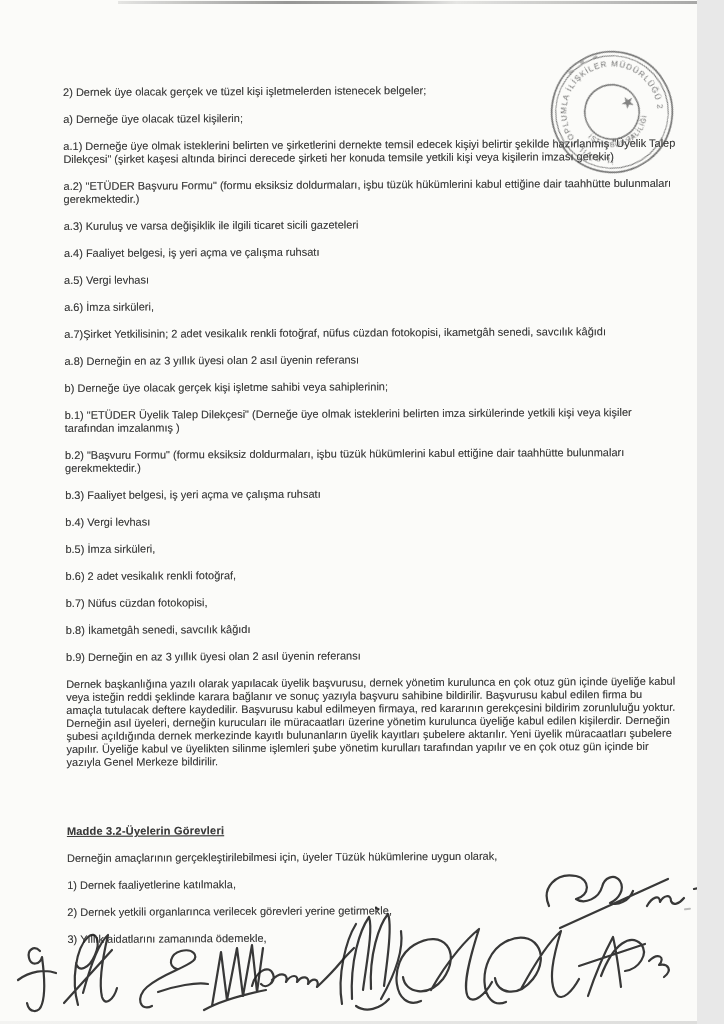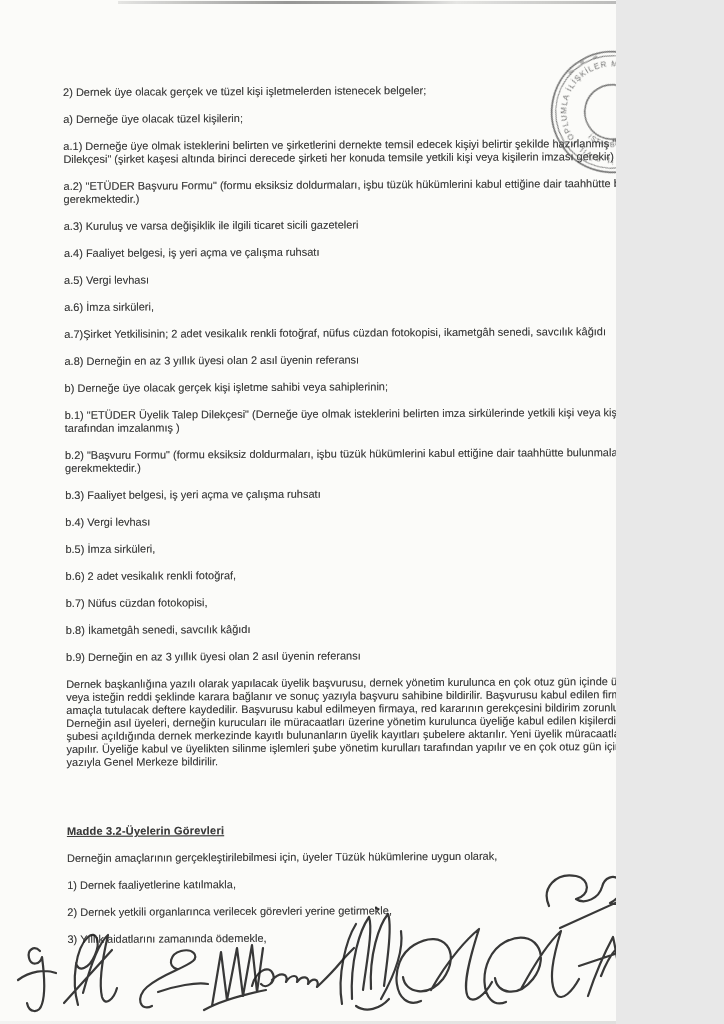--- a/index.html
+++ b/index.html
@@ -1,17 +1,17 @@
 <!DOCTYPE html>
 <html><head>
 <meta charset="utf-8">
 <title>Document</title>
 <style>
   html,body{margin:0;padding:0;background:#e8e8e8;}
-  .page{position:relative;width:616px;height:1024px;background:#fbfbf9;overflow:hidden;
+  .page{position:relative;width:697px;height:1024px;background:#fbfbf9;overflow:hidden;
         font-family:"Liberation Sans",sans-serif;}
   
   .doc{position:absolute;left:63px;top:86px;width:614px;transform:rotate(-0.3deg);
        transform-origin:0 0;color:#3b3b3b;}
   .doc p{margin:0 0 14px 0;font-size:11px;line-height:13px;
          text-shadow:0 0 .5px rgba(60,60,60,.45);}
   .doc p.heading{font-weight:bold;text-decoration:underline;margin-top:56px;
                  letter-spacing:.2px;}
   .doc p.para{margin-bottom:14px;}
   

